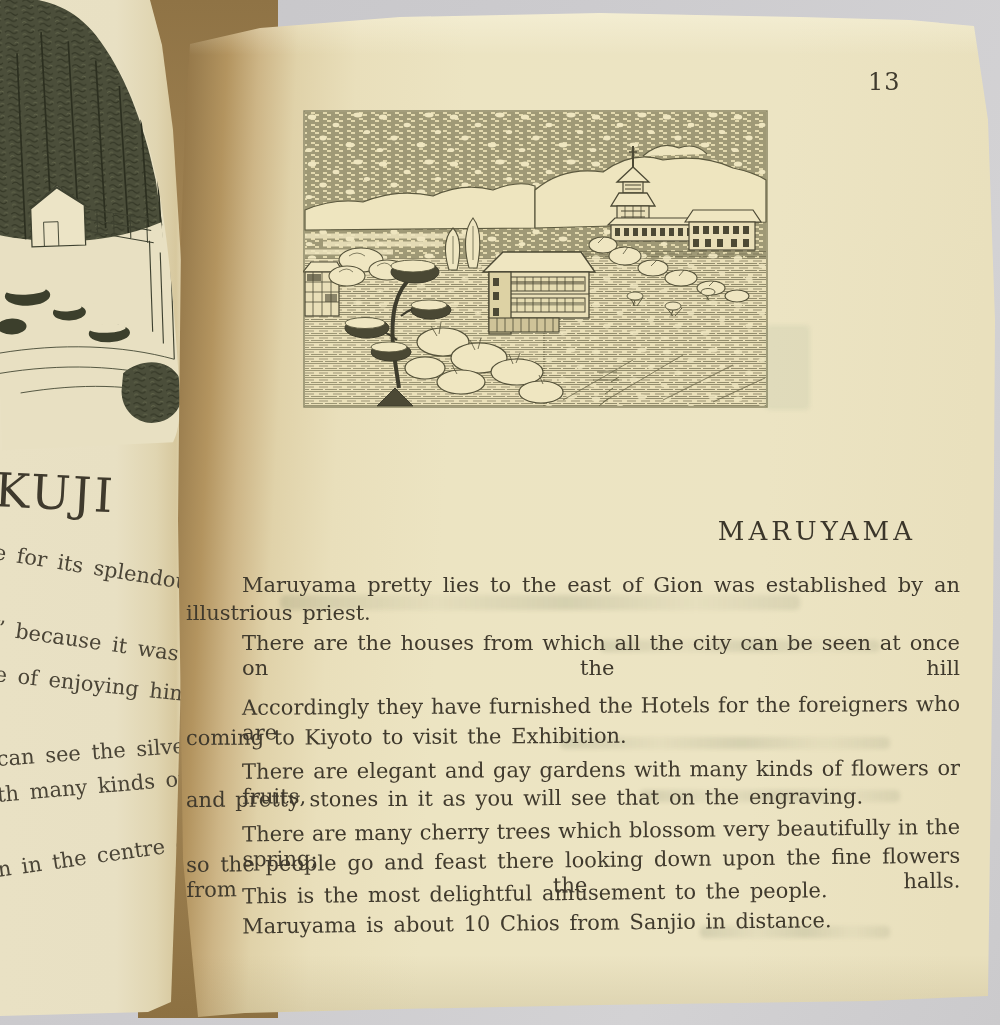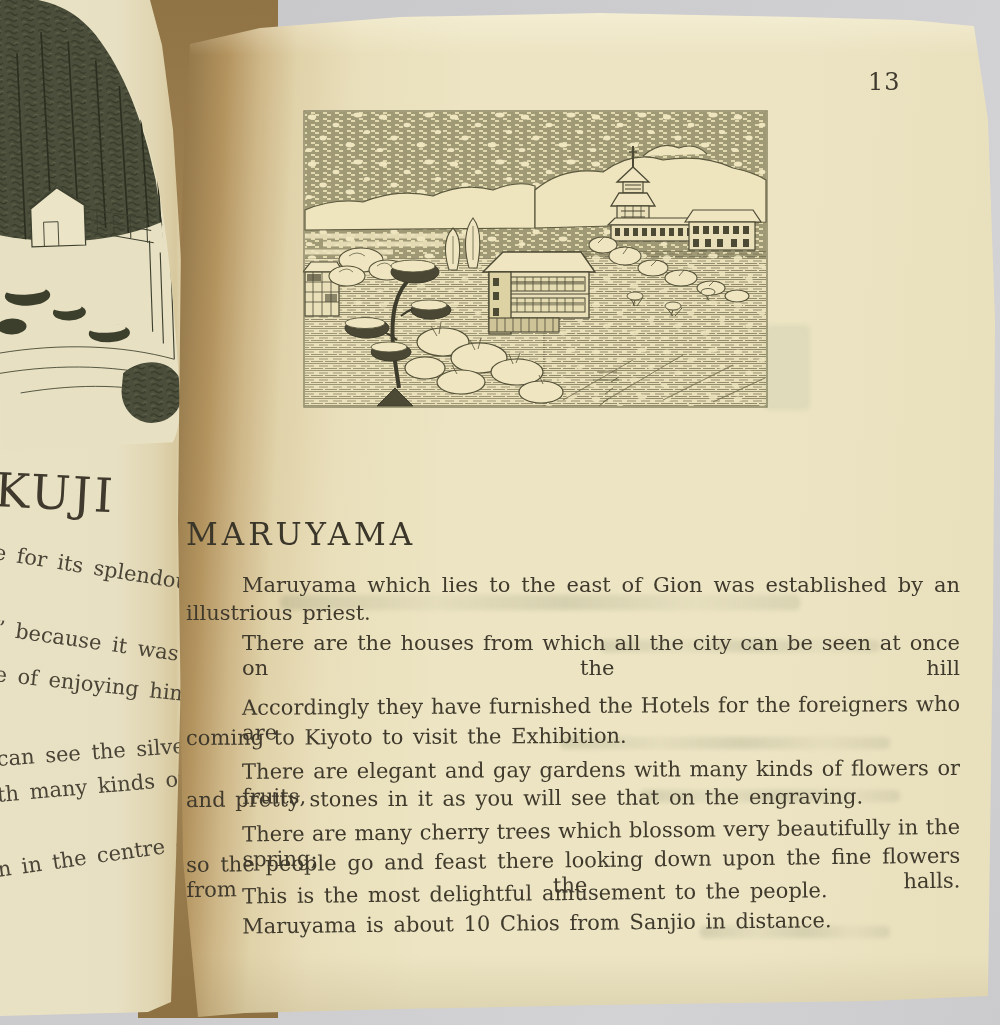--- a/index.html
+++ b/index.html
@@ -47,22 +47,22 @@
     filter:drop-shadow(0px 4px 5px rgba(60,55,40,.4));
   }
   .page-right::before{
     content:"";position:absolute;inset:0;pointer-events:none;
     background:linear-gradient(180deg,rgba(255,252,235,.5) 0px,rgba(255,252,235,0) 55px),
                linear-gradient(0deg,rgba(120,100,55,.16) 0px,rgba(120,100,55,0) 70px);
   }
   .page-num{position:absolute;left:718px;top:68px;font-size:24px;color:#3f3a2d;letter-spacing:1px;}
   .engraving{position:absolute;left:153px;top:110px;width:465px;height:298px;}
   .heading{
-    position:absolute;left:36px;top:516px;width:730px;text-align:left;
-    font-size:31px;letter-spacing:4px;color:#3b362a;white-space:nowrap;
+    position:absolute;left:36px;top:516px;width:730px;text-align:right;
+    font-size:26px;letter-spacing:4px;color:#3b362a;white-space:nowrap;
   }
   .rline{
     position:absolute;left:36px;width:774px;font-size:21px;color:#403a2d;
     line-height:25px;transform-origin:left top;
   }
   .just{text-align:justify;text-align-last:justify;}
   .lft{text-align:left;word-spacing:3px;}
   .ws4{word-spacing:4.5px;}
   .ind{padding-left:56px;box-sizing:border-box;}
   .r0{top:573px;}
@@ -339,21 +339,21 @@
 
     <div class="ghost g1"></div>
     <div class="ghost g2"></div>
     <div class="ghost g3"></div>
     <div class="ghost g4"></div>
     <div class="ghost g5"></div>
     <div class="ghost g6"></div>
 
     <div class="heading">MARUYAMA</div>
 
-    <div class="rline r0 ind just">Maruyama which lies to the east of Gion was established by an</div>
+    <div class="rline r0 ind just">Maruyama pretty lies to the east of Gion was established by an</div>
     <div class="rline r1 lft">illustrious priest.</div>
     <div class="rline r2 ind just">There are the houses from which all the city can be seen at once on the hill</div>
     <div class="rline r4 ind just">Accordingly they have furnished the Hotels for the foreigners who are</div>
     <div class="rline r5 lft">coming to Kiyoto to visit the Exhibition.</div>
     <div class="rline r6 ind just">There are elegant and gay gardens with many kinds of flowers or fruits,</div>
     <div class="rline r7 lft">and pretty stones in it as you will see that on the engraving.</div>
     <div class="rline r8 ind just">There are many cherry trees which blossom very beautifully in the spring;</div>
     <div class="rline r9 just">so the people go and feast there looking down upon the fine flowers from the halls.</div>
     <div class="rline r10 ind lft">This is the most delightful amusement to the people.</div>
     <div class="rline r11 ind lft">Maruyama is about 10 Chios from Sanjio in distance.</div>

